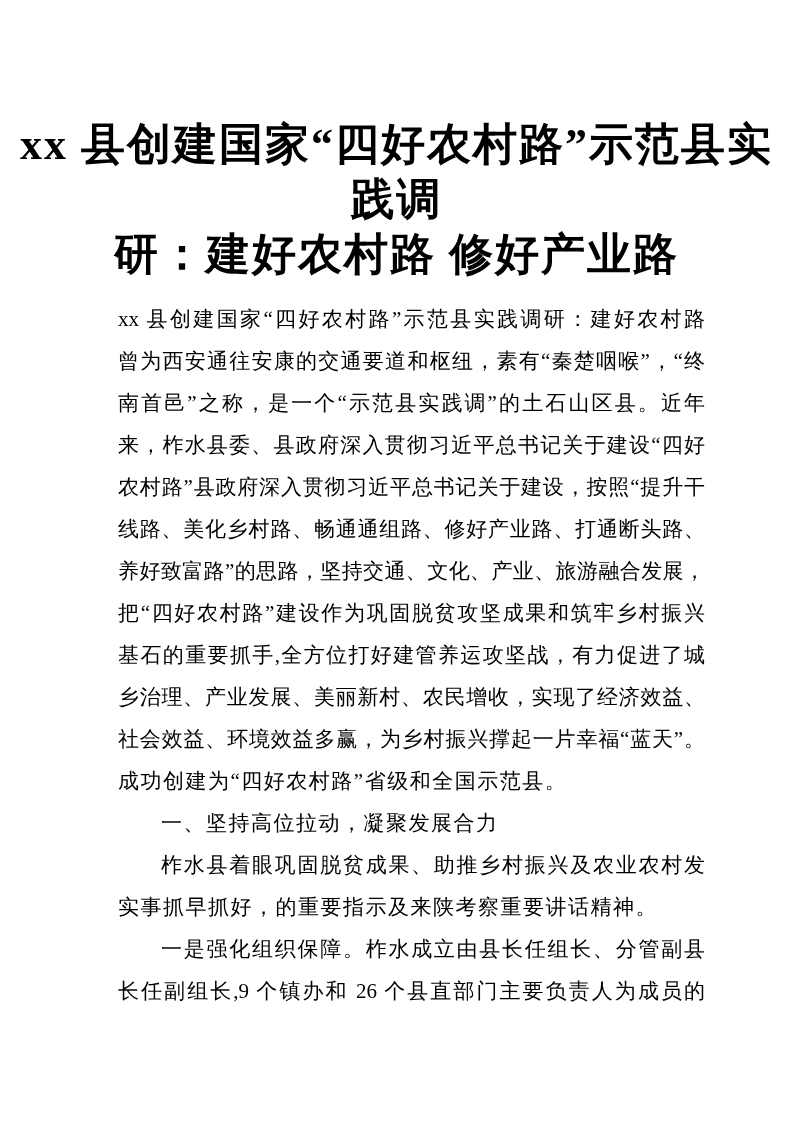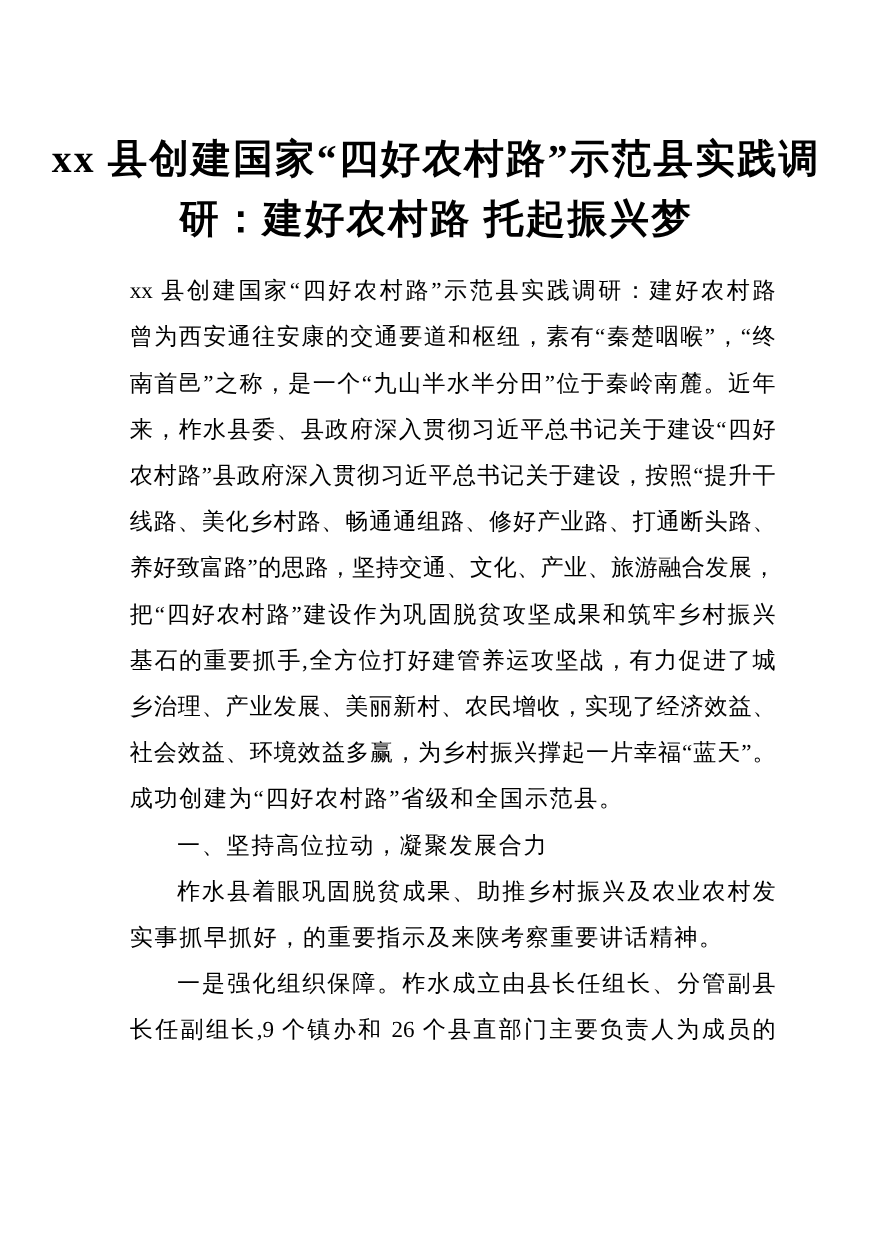--- a/index.html
+++ b/index.html
@@ -17,21 +17,21 @@
     position: relative;
     width: 793px;
     height: 1122px;
     background: #ffffff;
     overflow: hidden;
   }
   .doc-title {
     margin: 0;
     padding-top: 117px;
     text-align: center;
-    font-size: 36px;
+    font-size: 44px;
     line-height: 55px;
     font-weight: 700;
     letter-spacing: 2px;
     font-family: "Liberation Serif", serif;
   }
   .title-line {
     display: block;
   }
   .doc-body {
     margin-top: 16px;
@@ -58,27 +58,27 @@
     text-indent: 43px;
   }
 </style>
 </head>
 <body>
 
 <div class="page">
 
   <h1 class="doc-title">
     <span class="title-line">xx 县创建国家“四好农村路”示范县实践调</span>
-    <span class="title-line">研：建好农村路 托起振兴梦</span>
+    <span class="title-line">研：建好农村路 修好产业路</span>
   </h1>
 
   <div class="doc-body">
     <div class="line fill">xx 县创建国家“四好农村路”示范县实践调研：建好农村路</div>
     <div class="line fill">曾为西安通往安康的交通要道和枢纽，素有“秦楚咽喉”，“终</div>
-    <div class="line fill">南首邑”之称，是一个“九山半水半分田”位于秦岭南麓。近年</div>
+    <div class="line fill">南首邑”之称，是一个“示范县实践调”的土石山区县。近年</div>
     <div class="line fill">来，柞水县委、县政府深入贯彻习近平总书记关于建设“四好</div>
     <div class="line fill">农村路”县政府深入贯彻习近平总书记关于建设，按照“提升干</div>
     <div class="line fill">线路、美化乡村路、畅通通组路、修好产业路、打通断头路、</div>
     <div class="line fill">养好致富路”的思路，坚持交通、文化、产业、旅游融合发展，</div>
     <div class="line fill">把“四好农村路”建设作为巩固脱贫攻坚成果和筑牢乡村振兴</div>
     <div class="line fill">基石的重要抓手,全方位打好建管养运攻坚战，有力促进了城</div>
     <div class="line fill">乡治理、产业发展、美丽新村、农民增收，实现了经济效益、</div>
     <div class="line fill">社会效益、环境效益多赢，为乡村振兴撑起一片幸福“蓝天”。</div>
     <div class="line">成功创建为“四好农村路”省级和全国示范县。</div>
     <div class="line indent">一、坚持高位拉动，凝聚发展合力</div>

